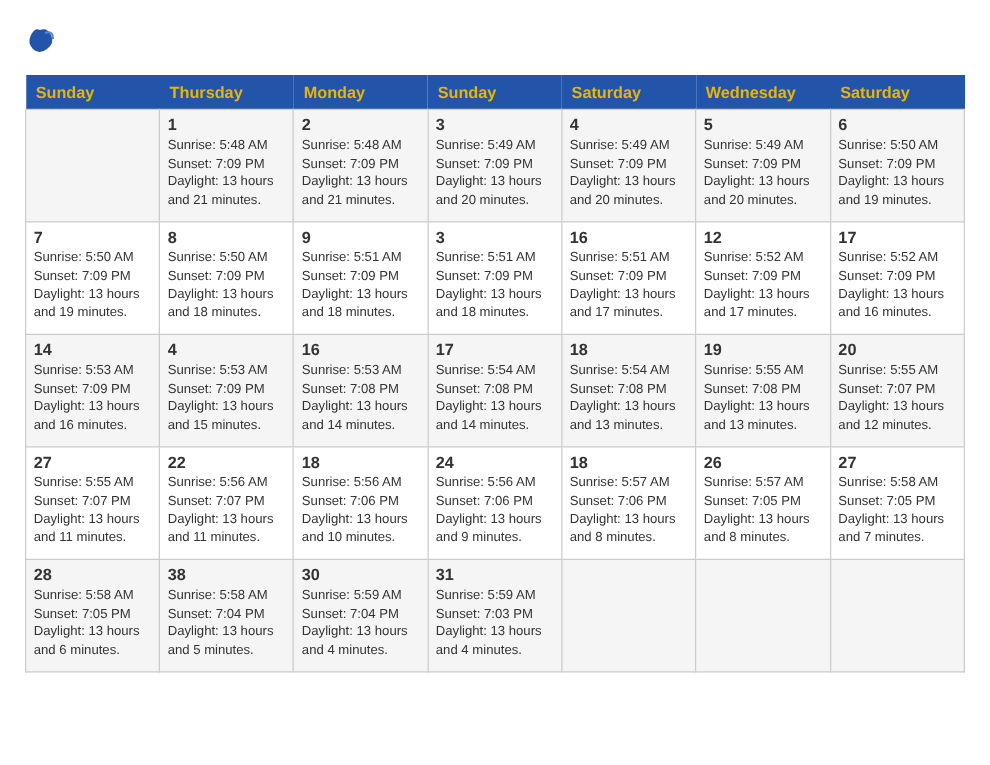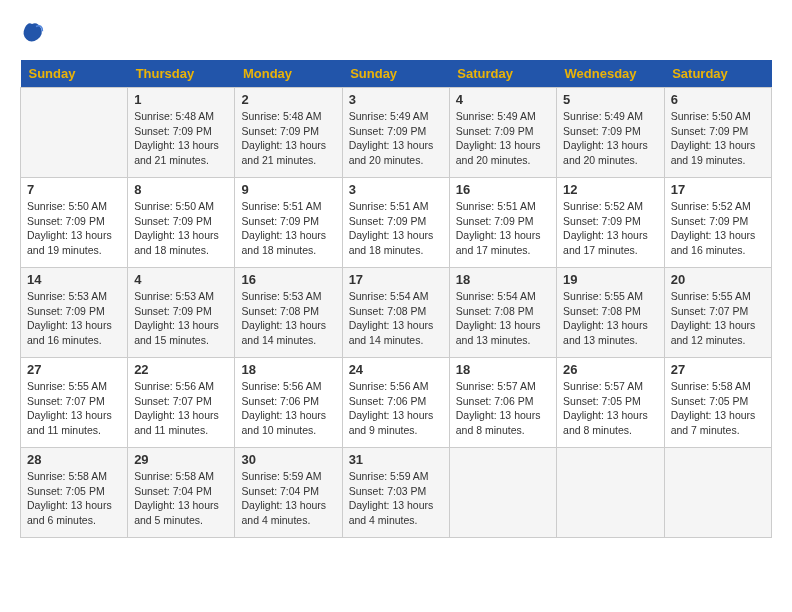--- a/index.html
+++ b/index.html
@@ -314,21 +314,21 @@
       </tr>
       <tr>
         <td>
           <span class="day-number">28</span>
           <div class="day-info" style="white-space: pre-line;">Sunrise: 5:58 AM
 Sunset: 7:05 PM
 Daylight: 13 hours
 and 6 minutes.</div>
         </td>
         <td>
-          <span class="day-number">29</span>
+          <span class="day-number">38</span>
           <div class="day-info" style="white-space: pre-line;">Sunrise: 5:58 AM
 Sunset: 7:04 PM
 Daylight: 13 hours
 and 5 minutes.</div>
         </td>
         <td>
           <span class="day-number">30</span>
           <div class="day-info" style="white-space: pre-line;">Sunrise: 5:59 AM
 Sunset: 7:04 PM
 Daylight: 13 hours

